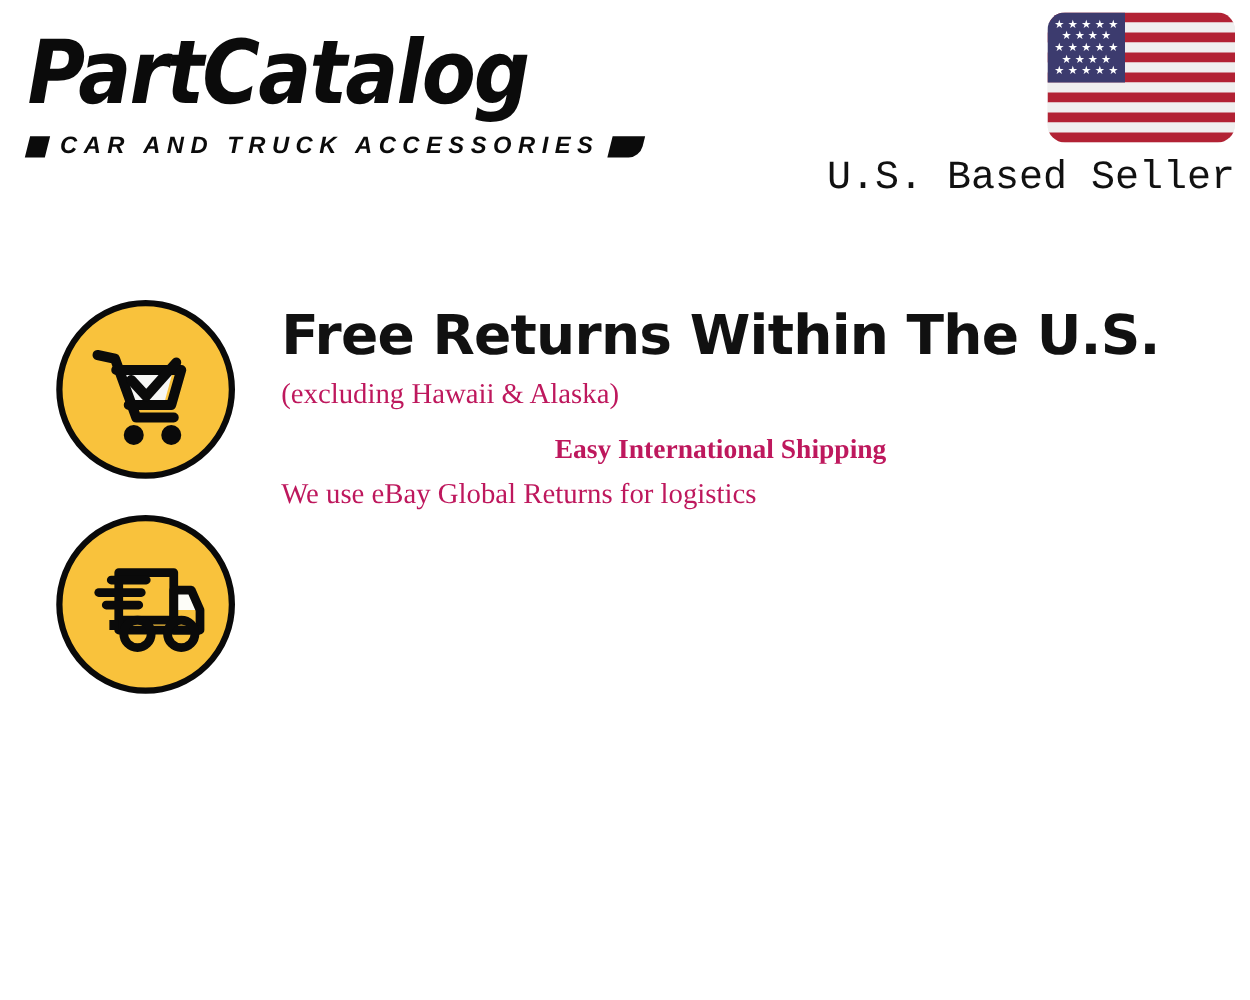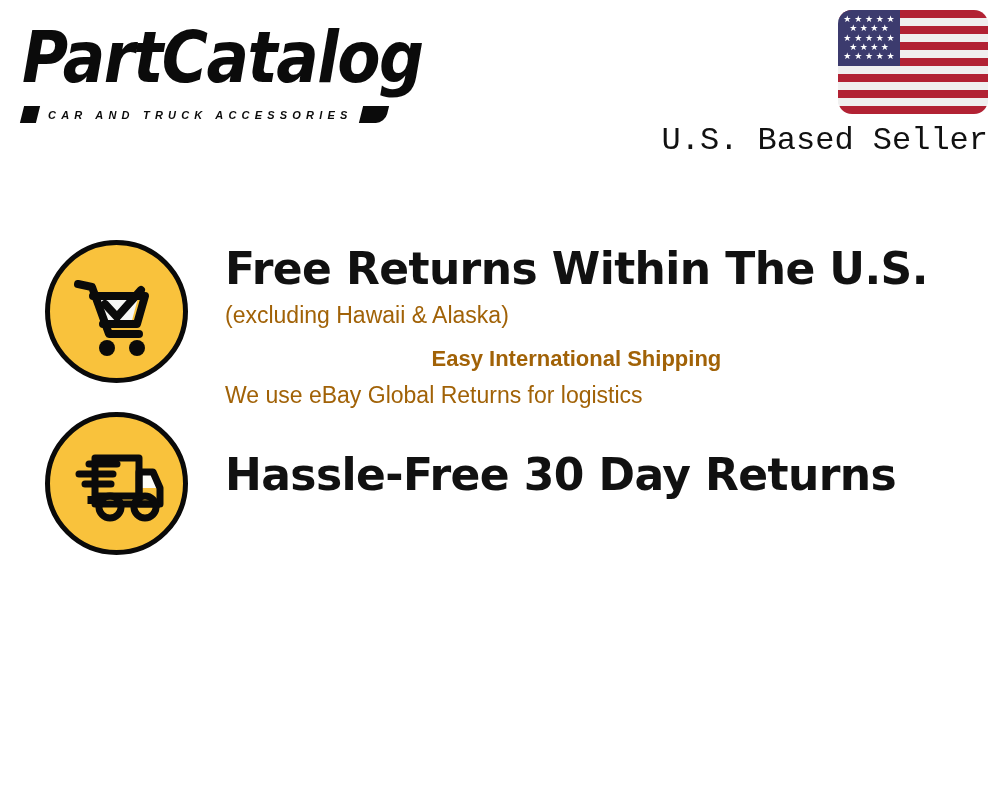--- a/index.html
+++ b/index.html
@@ -52,21 +52,21 @@
     height: 17px;
     background: #0b0b0b;
     transform: skewX(-14deg);
     margin-right: 10px;
     flex: none;
   }
   .logo-subtitle {
     font-family: "Liberation Sans", sans-serif;
     font-weight: bold;
     font-style: italic;
-    font-size: 11px;
+    font-size: 19px;
     letter-spacing: 5.2px;
     color: #0b0b0b;
   }
   .logo-rule-right {
     width: 26px;
     height: 17px;
     background: #0b0b0b;
     border-bottom-right-radius: 9px;
     transform: skewX(-14deg);
     margin-left: 8px;
@@ -180,25 +180,25 @@
     font-family: "DejaVu Sans", sans-serif;
     font-weight: bold;
     font-size: 44px;
     line-height: 50px;
     letter-spacing: -0.6px;
     color: #111111;
     white-space: nowrap;
   }
   p.subline {
     margin: 6px 0 0 0;
-    font-family: Liberation Sans, sans-serif;
+    font-family: Liberation Serif, serif;
     font-weight: normal;
     font-size: 23px;
     line-height: 30px;
-    color: #a16207;
+    color: #be185d;
     white-space: nowrap;
   }
   p.subline.bold {
     font-weight: bold;
     margin-top: 14px;
     font-size: 22px;
     text-align: center;
   }
 </style>
 </head>
@@ -300,20 +300,17 @@
           <path d="M72 38 L86 38 L93 54 L93 70 L72 70 Z" fill="none" stroke="#0a0a0a" stroke-width="7" stroke-linejoin="round"></path>
           <path d="M28 62 L28 70 L93 70" fill="none" stroke="#0a0a0a" stroke-width="7" stroke-linejoin="round"></path>
           <path d="M24 70 L24 62" fill="none" stroke="#0a0a0a" stroke-width="7"></path>
           <path d="M22 30 L50 30" stroke="#0a0a0a" stroke-width="7" stroke-linecap="round"></path>
           <path d="M12 40 L46 40" stroke="#0a0a0a" stroke-width="7" stroke-linecap="round"></path>
           <path d="M18 50 L44 50" stroke="#0a0a0a" stroke-width="7" stroke-linecap="round"></path>
           <circle cx="43" cy="73" r="11" fill="none" stroke="#0a0a0a" stroke-width="7"></circle>
           <circle cx="78" cy="73" r="11" fill="none" stroke="#0a0a0a" stroke-width="7"></circle>
         </svg>
       </div>
-      <div class="feature-text">
-        <h2 class="headline">Hassle-Free 30 Day Returns</h2>
-      </div>
     </div>
 
 
   </div>
 </div>
 
 </body></html>

